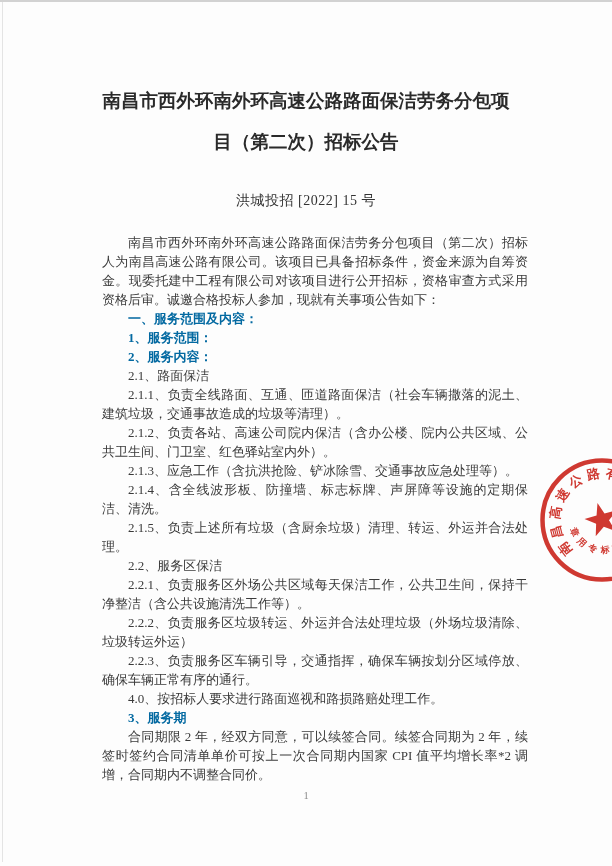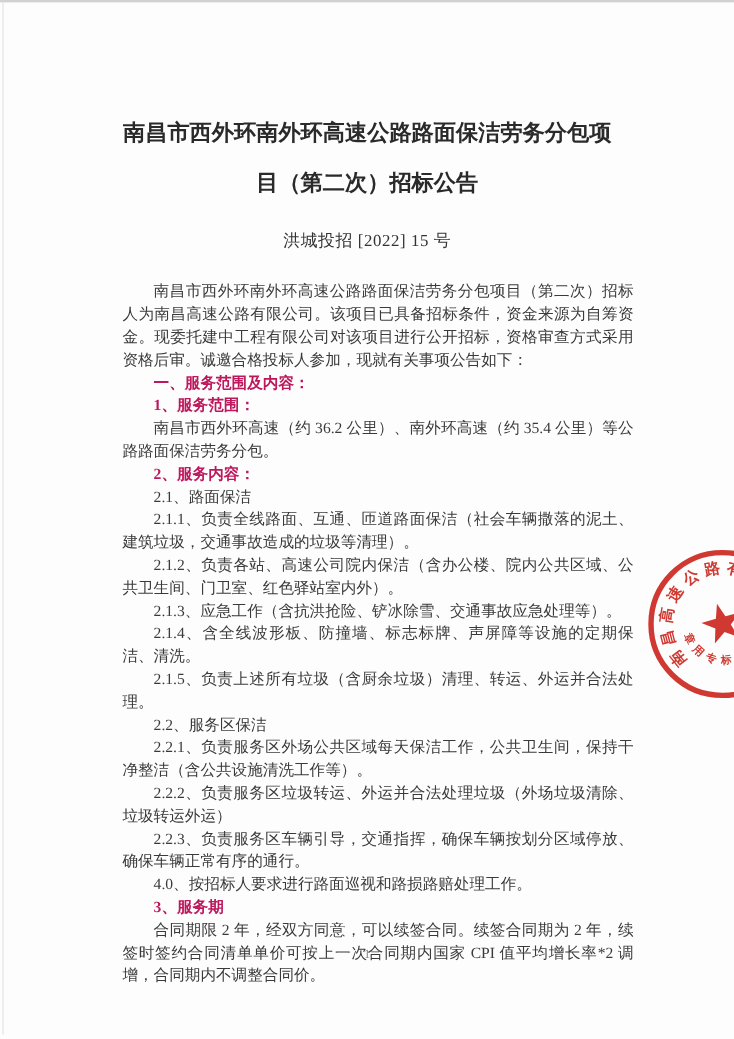--- a/index.html
+++ b/index.html
@@ -12,42 +12,42 @@
   }
   .scan-edge-top {
     position:absolute; top:0; left:0; width:612px; height:2px;
     background:#d2d2d2;
   }
   .scan-edge-left {
     position:absolute; top:2px; left:2px; width:1px; height:860px;
     background:#e4e4e4;
   }
   .doc-title {
-    position:absolute; top:90px; left:50px; width:512px;
+    position:absolute; top:80px; left:50px; width:512px;
     text-align:center;
     font-family:"Liberation Sans","DejaVu Sans",sans-serif;
     font-weight:bold;
     font-size:18.5px; line-height:41px;
     color:#2a2a2a;
   }
   .doc-number {
     position:absolute; top:192px; left:0; width:612px;
     text-align:center;
     font-size:14px; color:#333333;
     letter-spacing:0.5px;
     font-family:Liberation Serif, serif;
   }
   .doc-body {
     position:absolute; top:233px; left:102px; width:426px;
     font-size:13px; line-height:19px;
     color:#3a3a3a;
     text-align:justify;
   }
   .doc-body p { margin:0; text-indent:2em; }
-  .doc-body p.bold { font-weight:bold; color:#be185d; }
+  .doc-body p.bold { font-weight:bold; color:#0369a1; }
   .company-seal {
     position:absolute; left:522px; top:440px; width:160px; height:160px;
     opacity:0.92;
   }
   .page-number {
     position:absolute; top:790px; left:0; width:612px;
     text-align:center;
     font-size:10.5px; color:#8a8a8a;
   }
 </style>
@@ -62,21 +62,20 @@
     <div>南昌市西外环南外环高速公路路面保洁劳务分包项</div>
     <div>目（第二次）招标公告</div>
   </div>
 
   <div class="doc-number">洪城投招 [2022] 15 号</div>
 
   <div class="doc-body">
       <p>南昌市西外环南外环高速公路路面保洁劳务分包项目（第二次）招标人为南昌高速公路有限公司。该项目已具备招标条件，资金来源为自筹资金。现委托建中工程有限公司对该项目进行公开招标，资格审查方式采用资格后审。诚邀合格投标人参加，现就有关事项公告如下：</p>
       <p class="bold">一、服务范围及内容：</p>
       <p class="bold">1、服务范围：</p>
-      <p>南昌市西外环高速（约 36.2 公里）、南外环高速（约 35.4 公里）等公路路面保洁劳务分包。</p>
       <p class="bold">2、服务内容：</p>
       <p>2.1、路面保洁</p>
       <p>2.1.1、负责全线路面、互通、匝道路面保洁（社会车辆撒落的泥土、建筑垃圾，交通事故造成的垃圾等清理）。</p>
       <p>2.1.2、负责各站、高速公司院内保洁（含办公楼、院内公共区域、公共卫生间、门卫室、红色驿站室内外）。</p>
       <p>2.1.3、应急工作（含抗洪抢险、铲冰除雪、交通事故应急处理等）。</p>
       <p>2.1.4、含全线波形板、防撞墙、标志标牌、声屏障等设施的定期保洁、清洗。</p>
       <p>2.1.5、负责上述所有垃圾（含厨余垃圾）清理、转运、外运并合法处理。</p>
       <p>2.2、服务区保洁</p>
       <p>2.2.1、负责服务区外场公共区域每天保洁工作，公共卫生间，保持干净整洁（含公共设施清洗工作等）。</p>
       <p>2.2.2、负责服务区垃圾转运、外运并合法处理垃圾（外场垃圾清除、垃圾转运外运）</p>

